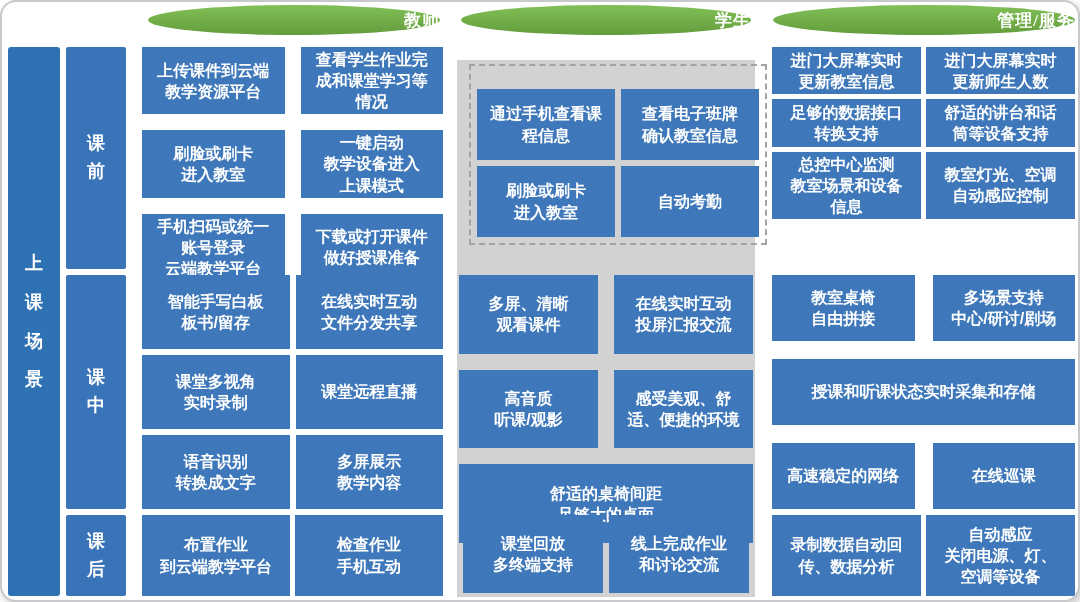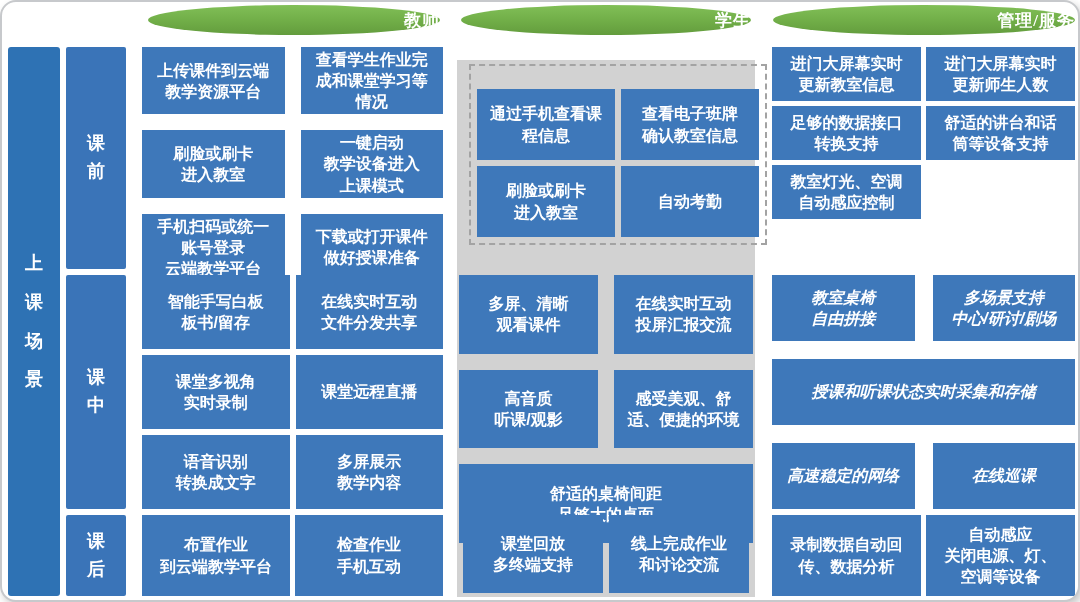--- a/index.html
+++ b/index.html
@@ -51,21 +51,21 @@
   .section{position:absolute;display:grid;box-sizing:border-box;z-index:1;}
   .teacher-pre{left:140px;top:45px;width:301px;height:222px;grid-template:1fr 1fr 1fr / 1fr 1fr;gap:16px;}
   .teacher-mid{left:140px;top:273px;width:301px;height:234px;grid-template:1fr 1fr 1fr / 1fr 1fr;gap:6px;}
   .teacher-post{left:140px;top:513px;width:301px;height:81px;grid-template:1fr / 1fr 1fr;gap:5px;}
 
   .student-pre{left:455px;top:62px;width:298px;height:181px;border:2px dashed #a3a3a3;padding:23px 6px 6px;grid-template:1fr 1fr / 1fr 1fr;gap:6px;margin-left:12px;}
   .student-mid{left:455px;top:273px;width:298px;height:268px;padding:0 2px;grid-template:1fr 1fr 1fr / 1fr 1fr;gap:16px;}
   .student-post{left:455px;top:513px;width:298px;height:81px;padding:0 6px 3px;grid-template:1fr / 1fr 1fr;gap:6px;}
 
   .mgmt-pre{left:770px;top:45px;width:303px;height:172px;grid-template:1fr 1fr 1fr / 1fr 1fr;gap:5px;}
-  .mgmt-mid{left:770px;top:273px;width:303px;height:234px;grid-template:1fr 1fr 1fr / 1fr 1fr;gap:18px;font-style:italic;}
+  .mgmt-mid{left:770px;top:273px;width:303px;height:234px;grid-template:1fr 1fr 1fr / 1fr 1fr;gap:18px;}
   .mgmt-post{left:770px;top:513px;width:303px;height:81px;grid-template:1fr / 1fr 1fr;gap:5px;}
 
   .cell{
     background:#3e78ba;color:#fff;
     display:flex;align-items:center;justify-content:center;
     text-align:center;white-space:pre-line;
     font-size:16px;font-weight:700;line-height:1.32;
     padding:2px 3px;box-sizing:border-box;
   }
   .wide{grid-column:1 / 3;}
@@ -178,20 +178,23 @@
 
   <div class="section mgmt-pre">
     <div class="cell">进门大屏幕实时
 更新教室信息</div>
     <div class="cell">进门大屏幕实时
 更新师生人数</div>
     <div class="cell">足够的数据接口
 转换支持</div>
     <div class="cell">舒适的讲台和话
 筒等设备支持</div>
+    <div class="cell">总控中心监测
+教室场景和设备
+信息</div>
     <div class="cell">教室灯光、空调
 自动感应控制</div>
   </div>
 
   <div class="section mgmt-mid">
     <div class="cell">教室桌椅
 自由拼接</div>
     <div class="cell">多场景支持
 中心/研讨/剧场</div>
     <div class="cell wide">授课和听课状态实时采集和存储</div>

